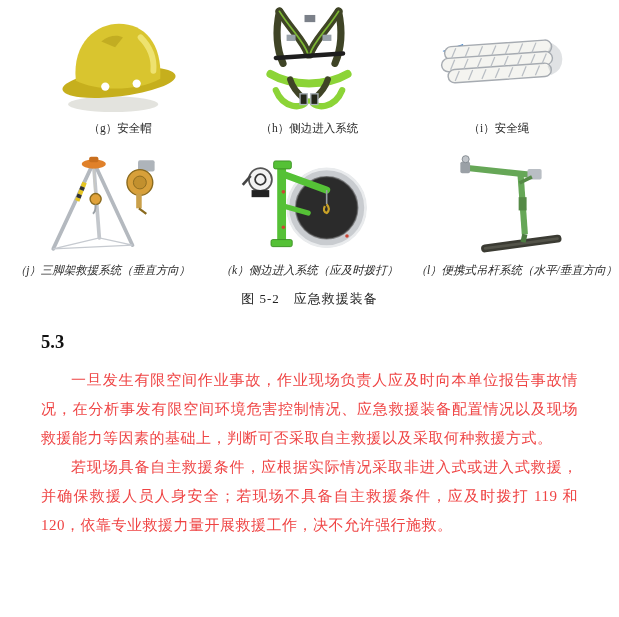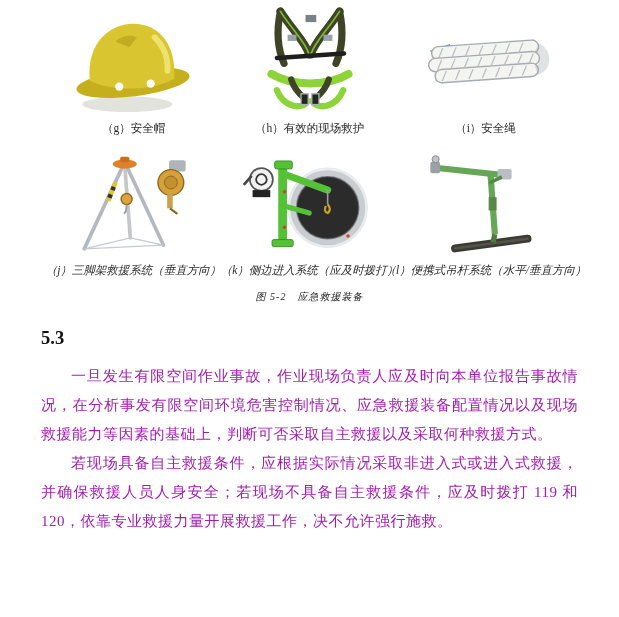--- a/index.html
+++ b/index.html
@@ -6,56 +6,55 @@
   html,body { background:#fff; }
   .page {
     position:relative;
     width:619px; height:617px;
     background:#ffffff;
     color:#1f1f1f;
     padding:6px 41px 0 41px;
     overflow:hidden;
     font-family:"Liberation Serif","DejaVu Serif",serif;
   }
-  .fig-row { display:flex; justify-content:center; align-items:flex-start; }
+  .fig-row { display:flex; justify-content:center; align-items:flex-start;gap:31px; }
   .fig-cell { width:176px; display:flex; flex-direction:column; align-items:center; }
   .fig-img { height:112px; width:100%; display:flex; align-items:center; justify-content:center; }
   .row2 .fig-img { height:108px; }
   .fig-label {
     height:20px; line-height:20px;
     font-size:11.5px; color:#2a2a2a;
     white-space:nowrap;
     text-align:center;
   }
   .row2 { margin-top:14px;font-style:italic; }
   .fig-caption {
     margin-top:10px;
     text-align:center;
-    font-size:10px;
+    font-size:13px;
     color:#222;
     letter-spacing:1px;
-    font-style:italic;
   }
   .section-heading {
     margin-top:24px;
     font-family:"Liberation Sans","DejaVu Sans",sans-serif;
     font-weight:bold;
     font-size:18.5px;
     color:#111;
     display:flex; align-items:center;
   }
   .section-heading .sec-num { font-family:"Liberation Serif",serif; font-weight:bold; margin-right:12px; }
   .section-heading .sec-title { letter-spacing:1.5px; }
   .body-text { margin-top:13px; }
   .body-text p {
     font-size:15px;
     line-height:29px;
     text-align:justify;
     text-indent:2em;
-    color:#a21caf;
+    color:#ef4444;
     letter-spacing:0.5px;
   }
   svg { display:block; }
 </style>
 </head>
 <body>
 
 <div class="page">
 
   <div class="figure">
@@ -94,21 +93,21 @@
               <path d="M28 94 C 36 114 58 116 62 106" stroke-width="7" stroke="#8cd437"></path>
               <path d="M102 94 C 94 114 72 116 68 106" stroke-width="7" stroke="#8cd437"></path>
             </g>
             <rect x="40" y="32" width="10" height="7" fill="#9aa3ab"></rect>
             <rect x="80" y="32" width="10" height="7" fill="#9aa3ab"></rect>
             <rect x="60" y="10" width="12" height="8" fill="#7b8089"></rect>
             <rect x="55" y="98" width="8" height="12" fill="#23261a" stroke="#aab2ba" stroke-width="1.5"></rect>
             <rect x="67" y="98" width="8" height="12" fill="#23261a" stroke="#aab2ba" stroke-width="1.5"></rect>
           </svg>
         </div>
-        <div class="fig-label">（h）有效的现场救护</div>
+        <div class="fig-label">（h）侧边进入系统</div>
       </div>
 
       <div class="fig-cell">
         <div class="fig-img">
           <svg width="134" height="76" viewBox="0 0 140 75">
             <g transform="rotate(-4 70 38)">
               <polygon points="12,22 34,16 30,32" fill="#2f77c4"></polygon>
               <rect x="18" y="40" width="18" height="8" fill="#e8c62a" transform="rotate(12 27 44)"></rect>
               <g stroke="#a6abb1" stroke-width="1.5" fill="#f4f4f0">
                 <rect x="14" y="18" width="112" height="14" rx="7"></rect>

